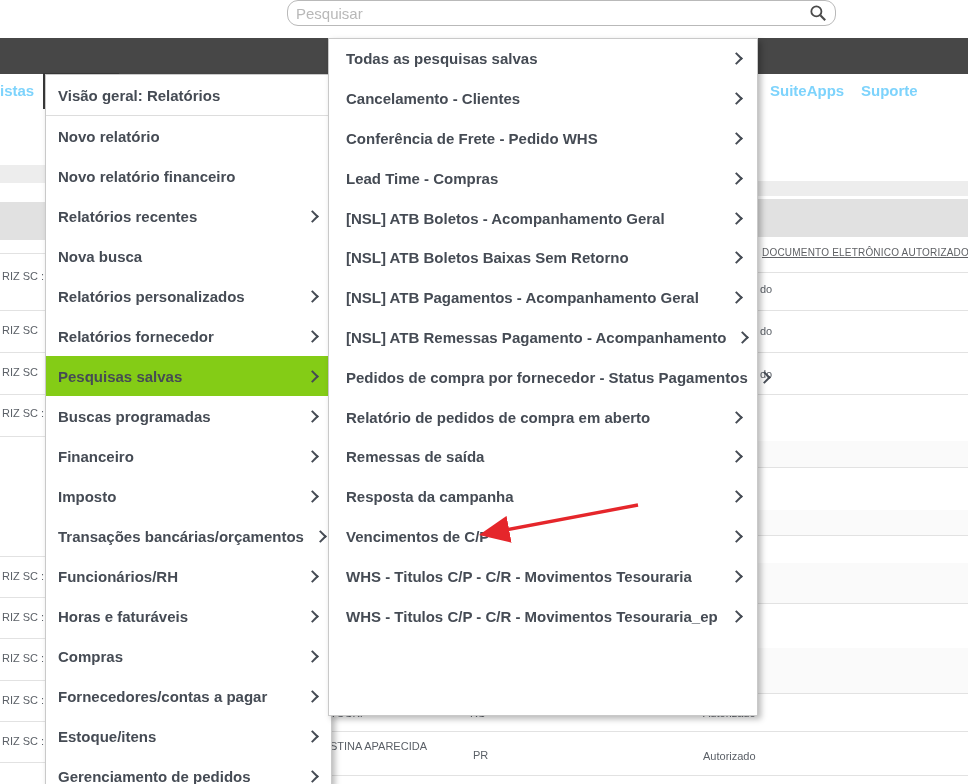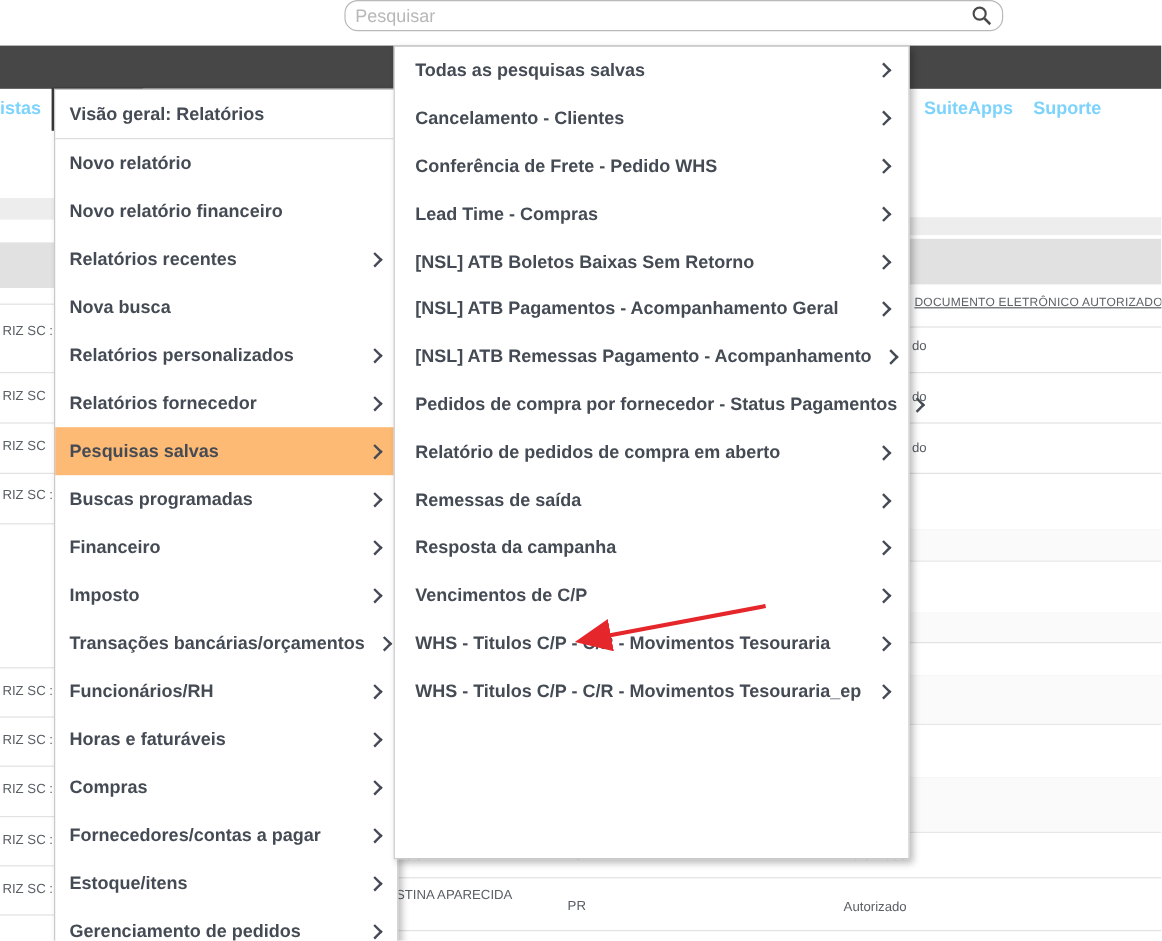--- a/index.html
+++ b/index.html
@@ -143,21 +143,21 @@
         <span>Nova busca</span>
       </div>
       <div class="menu-item">
         <span>Relatórios personalizados</span>
         <span class="chev"></span>
       </div>
       <div class="menu-item">
         <span>Relatórios fornecedor</span>
         <span class="chev"></span>
       </div>
-      <div class="menu-item highlight" style="background: #fdba74;">
+      <div class="menu-item highlight" style="background: #84cc16;">
         <span>Pesquisas salvas</span>
         <span class="chev"></span>
       </div>
       <div class="menu-item">
         <span>Buscas programadas</span>
         <span class="chev"></span>
       </div>
       <div class="menu-item">
         <span>Financeiro</span>
         <span class="chev"></span>
@@ -204,20 +204,24 @@
       <div class="menu-item">
         <span>Cancelamento - Clientes</span>
         <span class="chev"></span>
       </div>
       <div class="menu-item">
         <span>Conferência de Frete - Pedido WHS</span>
         <span class="chev"></span>
       </div>
       <div class="menu-item">
         <span>Lead Time - Compras</span>
+        <span class="chev"></span>
+      </div>
+      <div class="menu-item">
+        <span>[NSL] ATB Boletos - Acompanhamento Geral</span>
         <span class="chev"></span>
       </div>
       <div class="menu-item">
         <span>[NSL] ATB Boletos Baixas Sem Retorno</span>
         <span class="chev"></span>
       </div>
       <div class="menu-item">
         <span>[NSL] ATB Pagamentos - Acompanhamento Geral</span>
         <span class="chev"></span>
       </div>

